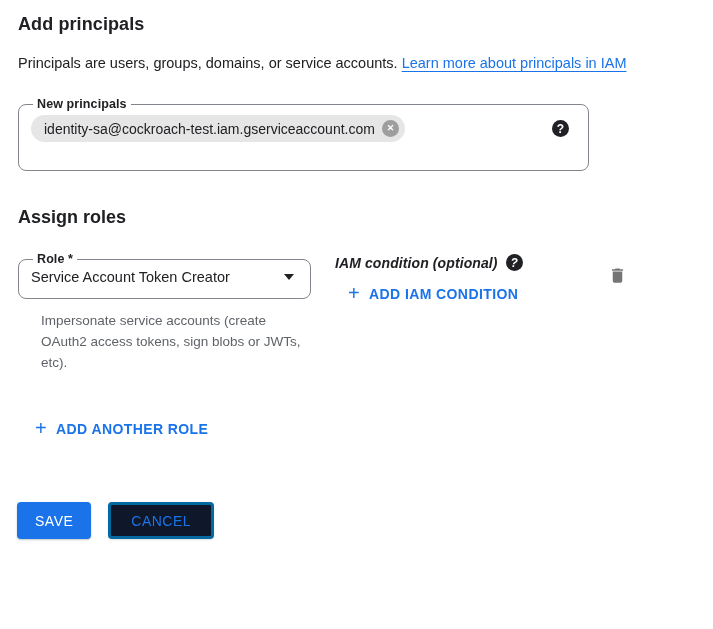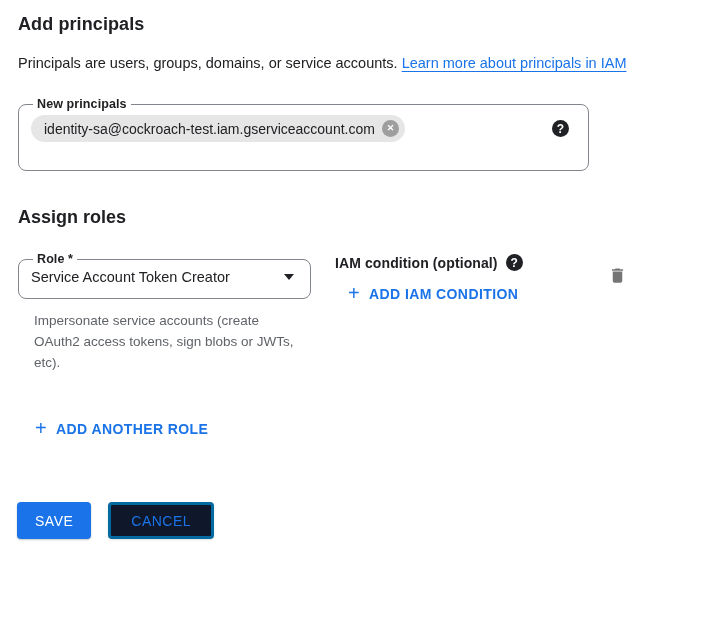--- a/index.html
+++ b/index.html
@@ -118,29 +118,29 @@
   .role-value { font-size: 14.5px; color: #202124; }
   .dropdown-arrow {
     width: 0; height: 0;
     border-left: 5.5px solid transparent;
     border-right: 5.5px solid transparent;
     border-top: 6.5px solid #202124;
     margin-right: 4px;
   }
   .role-helper {
     margin-top: 11px;
-    margin-left: 16px;
+    margin-left: 23px;
     width: 262px;
     font-size: 13.5px;
     line-height: 21px;
     color: #5f6368;
   }
 
   .condition-col { margin-left: 24px; padding-top: 2px; }
-  .condition-label-row { display: flex; align-items: center; gap: 8px; }
+  .condition-label-row { display: flex; align-items: center; gap: 8px; font-style: italic; }
   .condition-label {
     font-size: 14px;
     font-weight: 700;
     color: #202124;
     letter-spacing: 0.1px;
   }
   .text-btn {
     display: inline-flex;
     align-items: center;
     background: none;

